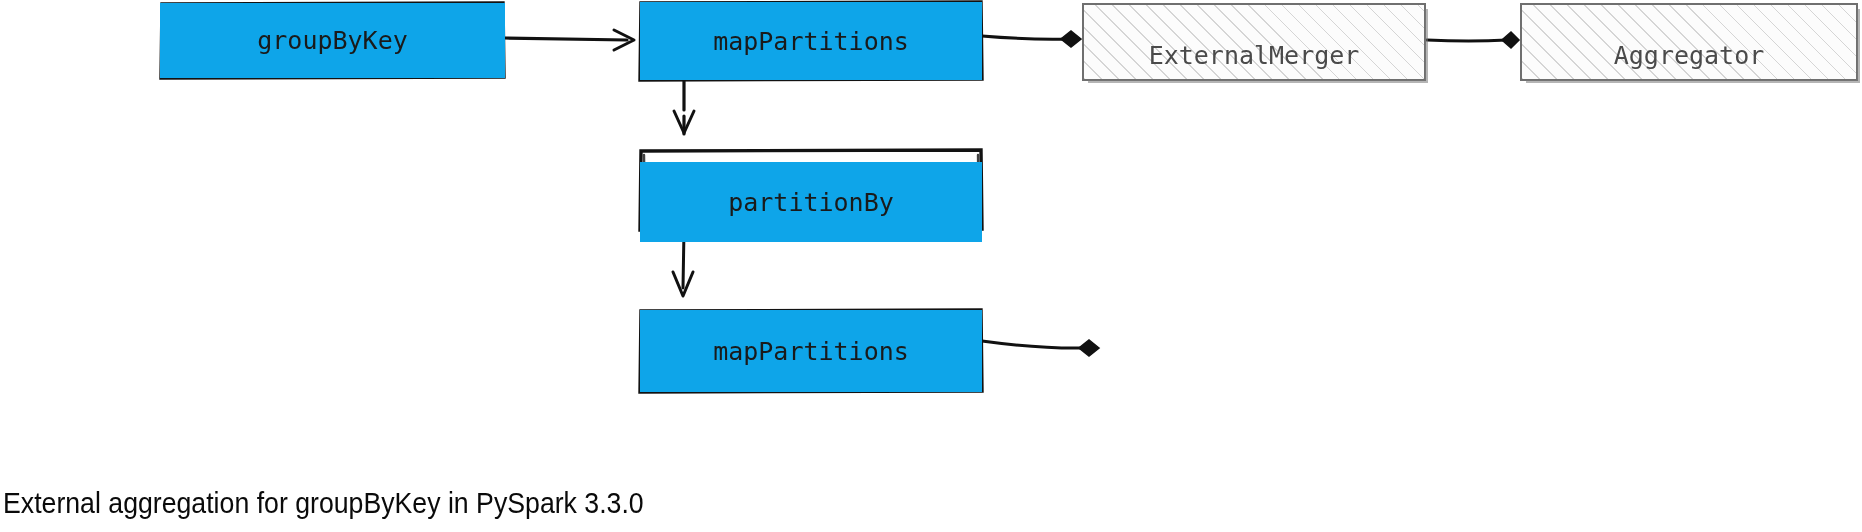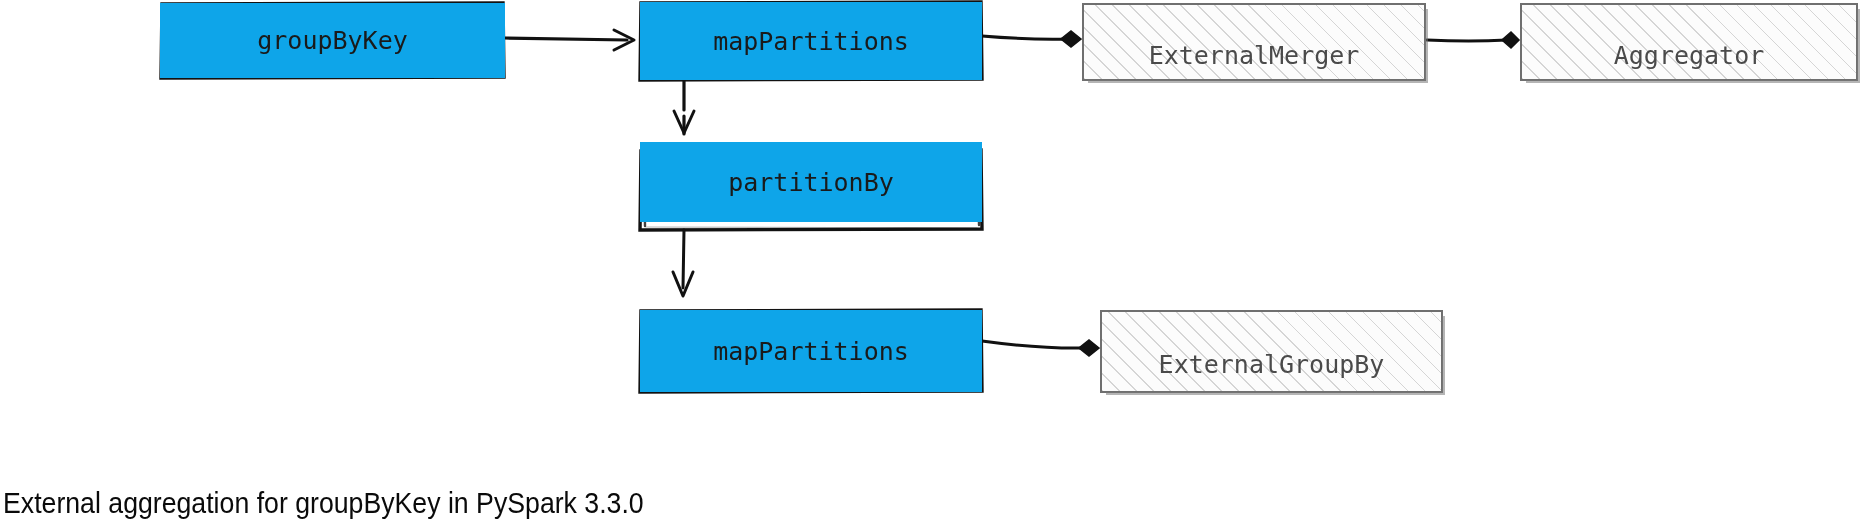--- a/index.html
+++ b/index.html
@@ -172,27 +172,24 @@
   </div>
 
   <div class="node hatched" style="left:1082px; top:3px; width:344px; height:78px;">
     <span class="node-label">ExternalMerger</span>
   </div>
 
   <div class="node hatched" style="left:1520px; top:3px; width:338px; height:78px;">
     <span class="node-label">Aggregator</span>
   </div>
 
-  <div class="node plain" style="left:640px; top:142px; width:342px; height:80px;">
+  <div class="node plain" style="left:640px; top:162px; width:342px; height:80px;">
     <span class="node-label">partitionBy</span>
   </div>
 
   <div class="node plain" style="left:640px; top:310px; width:342px; height:82px;">
     <span class="node-label">mapPartitions</span>
   </div>
 
-  <div class="node hatched" style="left:1100px; top:310px; width:343px; height:83px;">
-    <span class="node-label">ExternalGroupBy</span>
-  </div>
 
   <div id="caption">External aggregation for groupByKey in PySpark 3.3.0</div>
 
 </div>
 
 </body></html>

